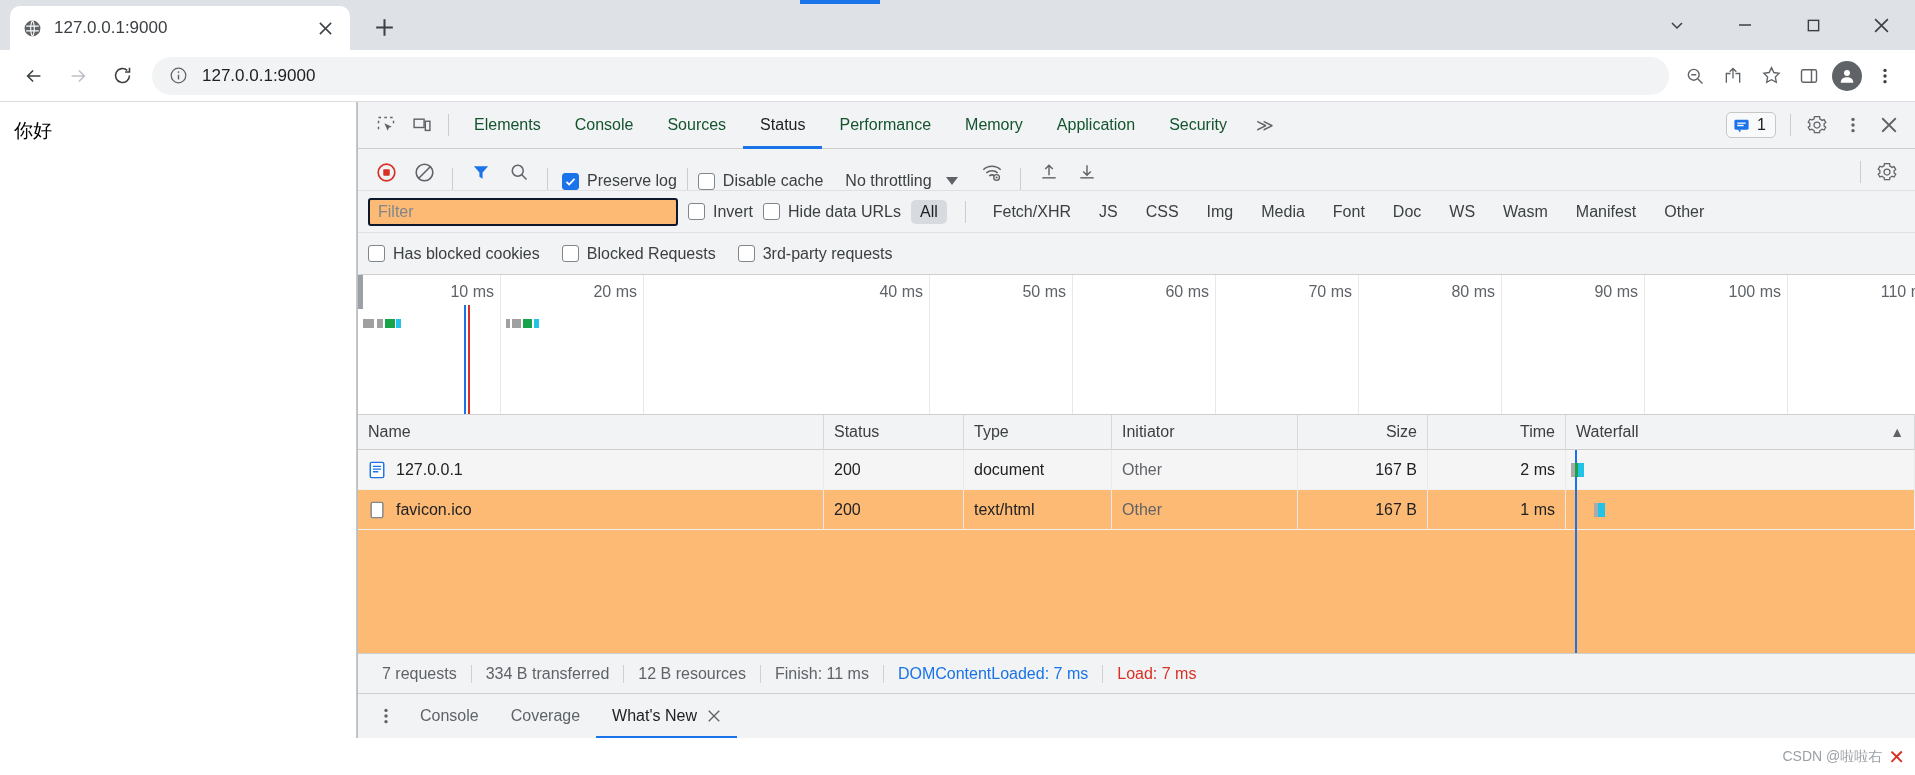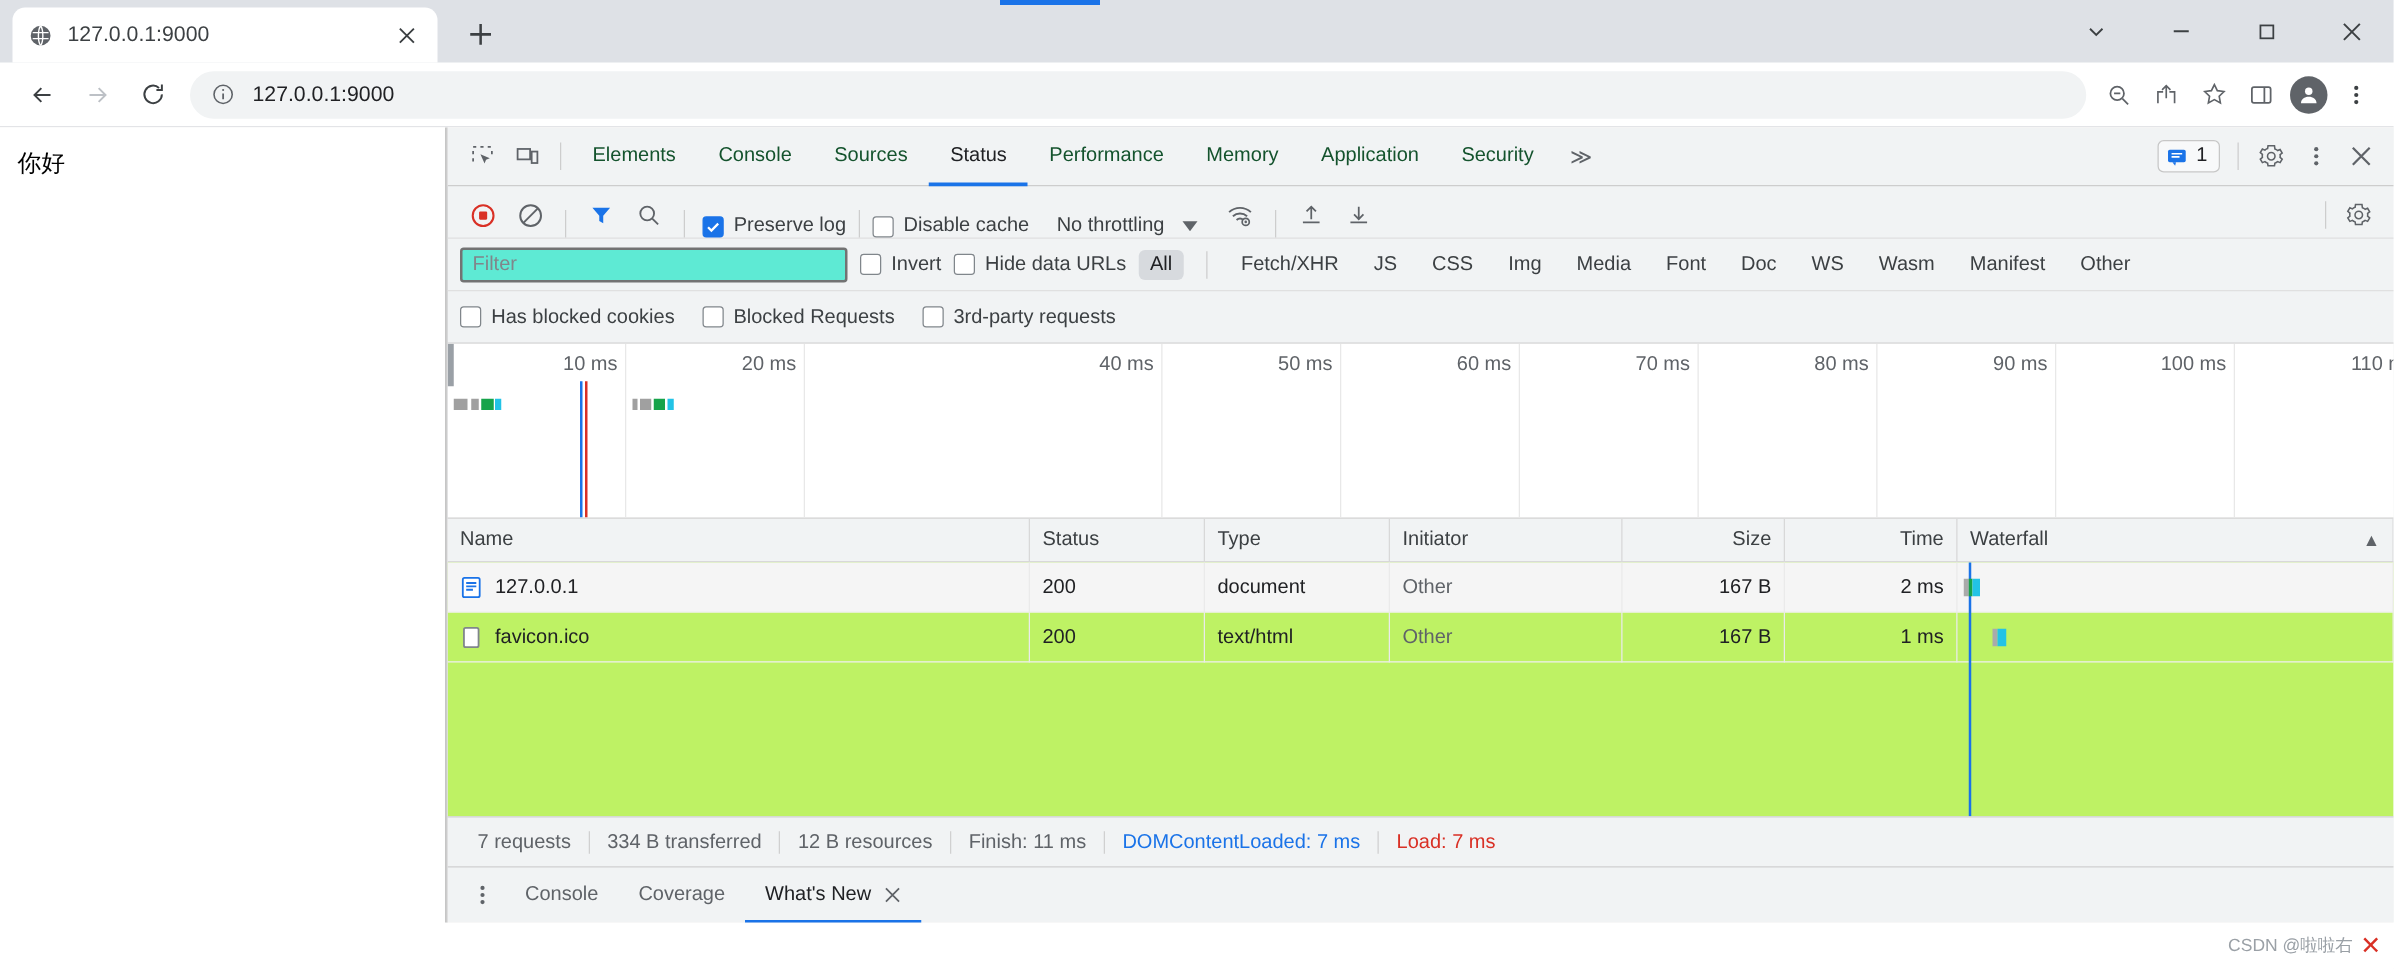--- a/index.html
+++ b/index.html
@@ -150,22 +150,22 @@
   }
   .caret { width: 0; height: 0; border-left: 6px solid transparent;
     border-right: 6px solid transparent; border-top: 8px solid #5f6368; }
 
   
   .filter-row {
     height: 42px; display: flex; align-items: center; padding: 0 10px; gap: 10px;
     border-bottom: 1px solid #e0e0e0;
   }
   .filter-input {
-    width: 310px; height: 28px; border: 2px solid #737373; border-radius: 3px;
-    background: #5eead4; padding: 0 8px; font-size: 16px; color: #202124;
+    width: 310px; height: 28px; border: 2px solid #0f172a; border-radius: 3px;
+    background: #fdba74; padding: 0 8px; font-size: 16px; color: #202124;
     font-family: "Liberation Sans", sans-serif; outline: none;
   }
   .filter-input::placeholder { color: #80868b; }
   .ftype {
     padding: 3px 9px; border-radius: 5px; font-size: 16px; color: #3c4043;
     cursor: pointer; white-space: nowrap;
   }
   .ftype.active { background: #d7dade; color: #202124; }
 
   
@@ -219,21 +219,21 @@
   .trow.alt { background: #f5f5f5; }
   .td { padding: 0 10px; height: 40px; display: flex; align-items: center;
     border-right: 1px solid #eaeaea; white-space: nowrap; overflow: hidden; }
   .td.num { justify-content: flex-end; }
   .td.muted { color: #5f6368; }
   .namecell { display: flex; align-items: center; gap: 10px; }
 
   .wf-cell { position: relative; height: 40px; flex: 1; }
   .wf-bar { position: absolute; top: 13px; height: 14px; }
 
-  .tablebody { position: relative; flex: 1; background: #bef264; }
+  .tablebody { position: relative; flex: 1; background: #fdba74; }
   .bluelane {
     position: absolute; top: 0; bottom: 0; width: 2px; background: #1a73e8;
   }
 
   
   .statusbar {
     height: 40px; display: flex; align-items: center; padding: 0 10px;
     background: #f1f3f4; border-top: 1px solid #cfcfcf; font-size: 16px;
     color: #5f6368; gap: 0;
   }

